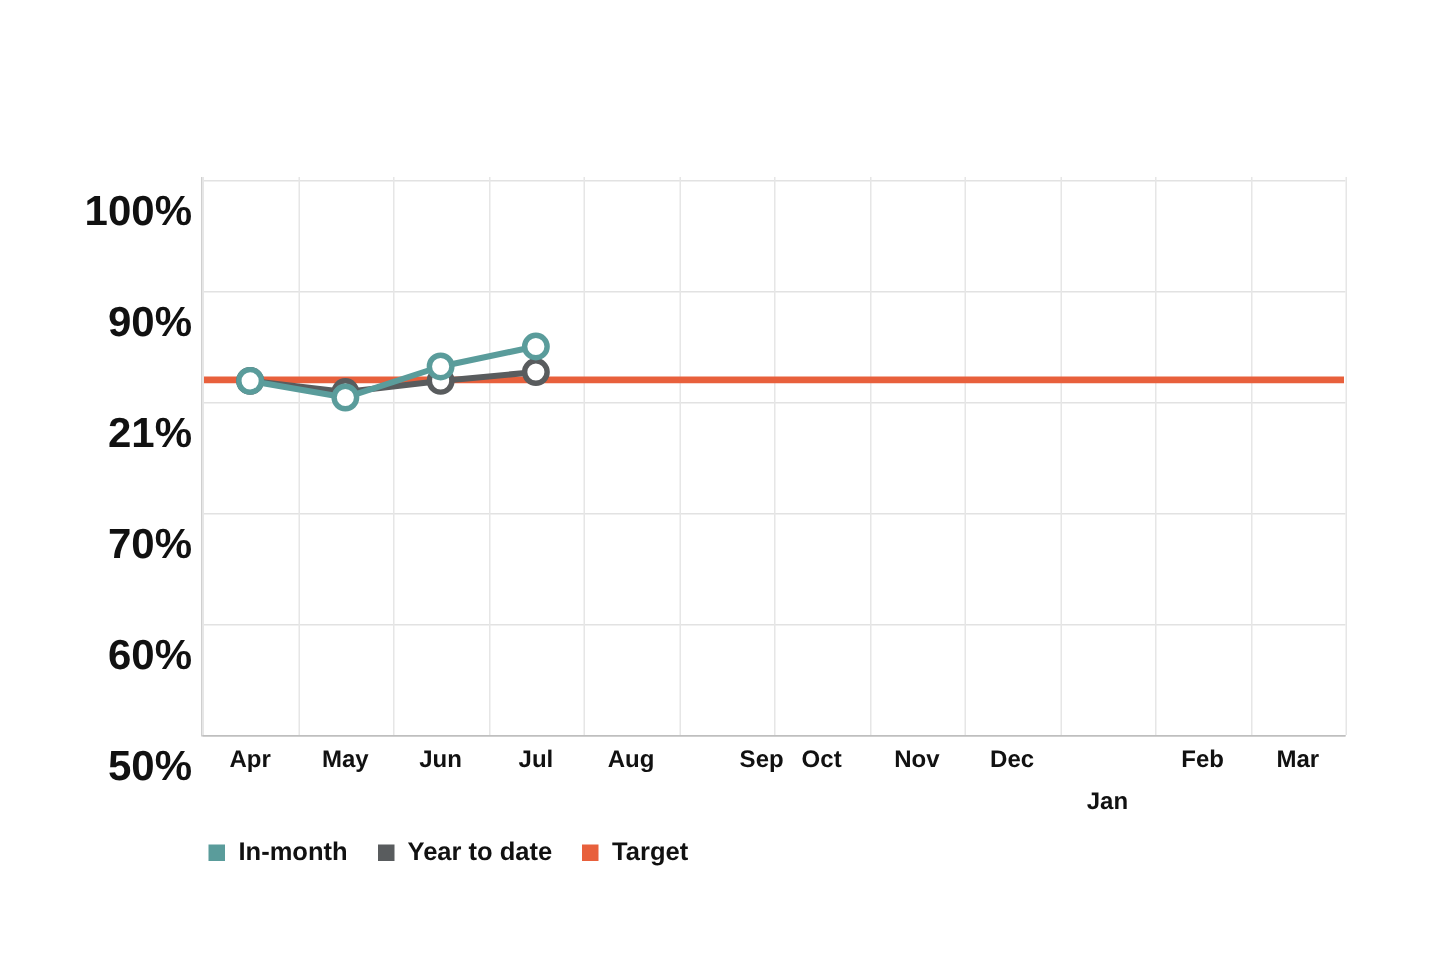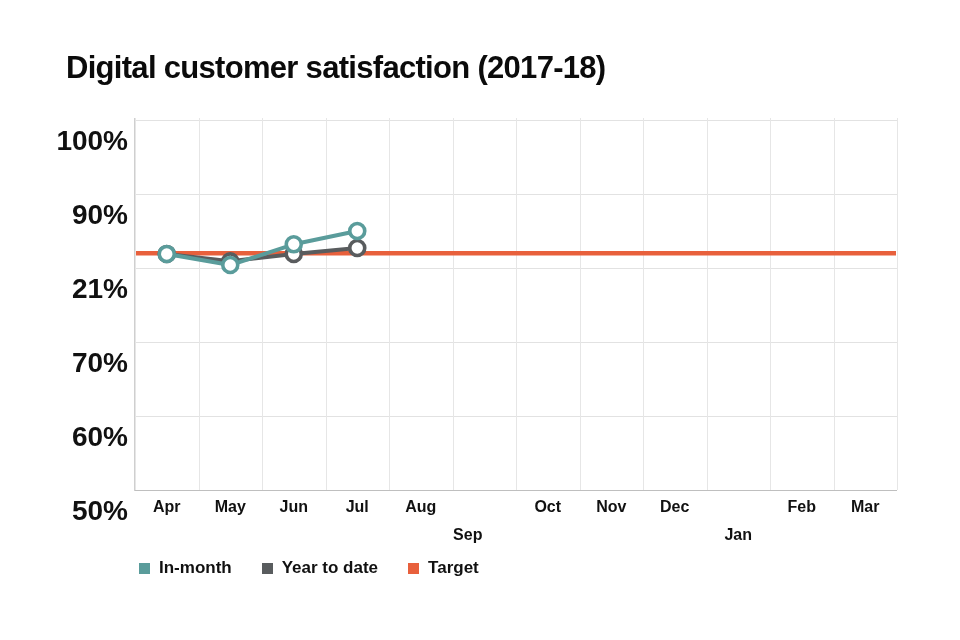--- a/index.html
+++ b/index.html
@@ -58,32 +58,31 @@
     white-space:nowrap;
   }
 
   svg#series-svg { position:absolute; left:0; top:0; width:762px; height:372px; overflow:visible; }
 
   #legend {
     position:absolute;
     left:139px; top:558px;
     display:flex;
     align-items:center;
-    gap:30px;
+    gap:20px;
   }
   .legend-item { display:flex; align-items:center; gap:9px; }
   .legend-swatch { width:11px; height:11px; display:block; }
   .legend-label { font-size:17px; font-weight:bold; color:#111; white-space:nowrap; }
 </style>
 </head>
 <body>
 
 <div id="page">
 
-  <div id="chart-title">Digital customer satisfaction (2017-18)</div>
 
   <div id="axis-vertical"></div>
 
   <div id="plot">
     <div id="gridlines-h">
         <div class="hgrid" style="top: 2px;"></div>
         <div class="hgrid" style="top: 76px;"></div>
         <div class="hgrid" style="top: 150px;"></div>
         <div class="hgrid" style="top: 224px;"></div>
         <div class="hgrid" style="top: 298px;"></div>
@@ -134,21 +133,21 @@
       <div class="ylabel" style="left: 56px; top: 347px;">70%</div>
       <div class="ylabel" style="left: 56px; top: 421px;">60%</div>
       <div class="ylabel" style="left: 56px; top: 495px;">50%</div>
     </div>
   <div id="xlabels">
       <div class="xlabel" style="left: 135px; top: 498px;">Apr</div>
       <div class="xlabel" style="left: 198.5px; top: 498px;">May</div>
       <div class="xlabel" style="left: 262px; top: 498px;">Jun</div>
       <div class="xlabel" style="left: 325.5px; top: 498px;">Jul</div>
       <div class="xlabel" style="left: 389px; top: 498px;">Aug</div>
-      <div class="xlabel" style="left: 436px; top: 498px; margin-top: 28px;">Sep</div>
+      <div class="xlabel" style="left: 476px; top: 498px;">Sep</div>
       <div class="xlabel" style="left: 516px; top: 498px;">Oct</div>
       <div class="xlabel" style="left: 579.5px; top: 498px;">Nov</div>
       <div class="xlabel" style="left: 643px; top: 498px;">Dec</div>
       <div class="xlabel" style="left: 706.5px; top: 498px; margin-top: 28px;">Jan</div>
       <div class="xlabel" style="left: 770px; top: 498px;">Feb</div>
       <div class="xlabel" style="left: 833.5px; top: 498px;">Mar</div>
     </div>
 
   <div id="legend">
       <div class="legend-item">

